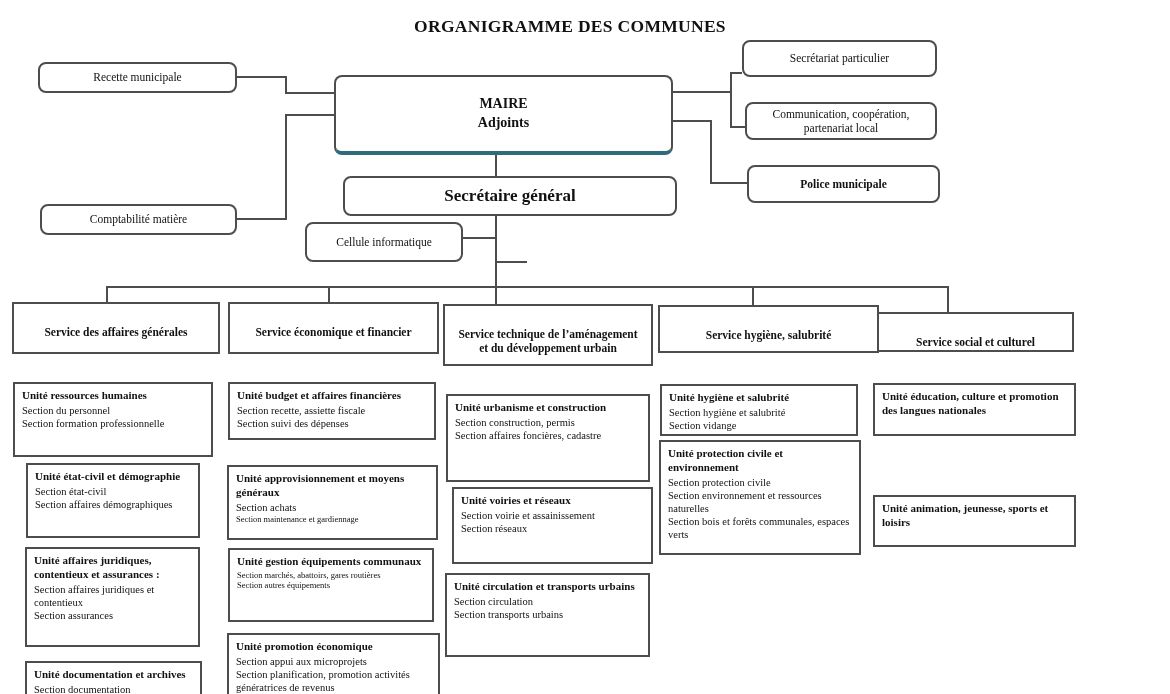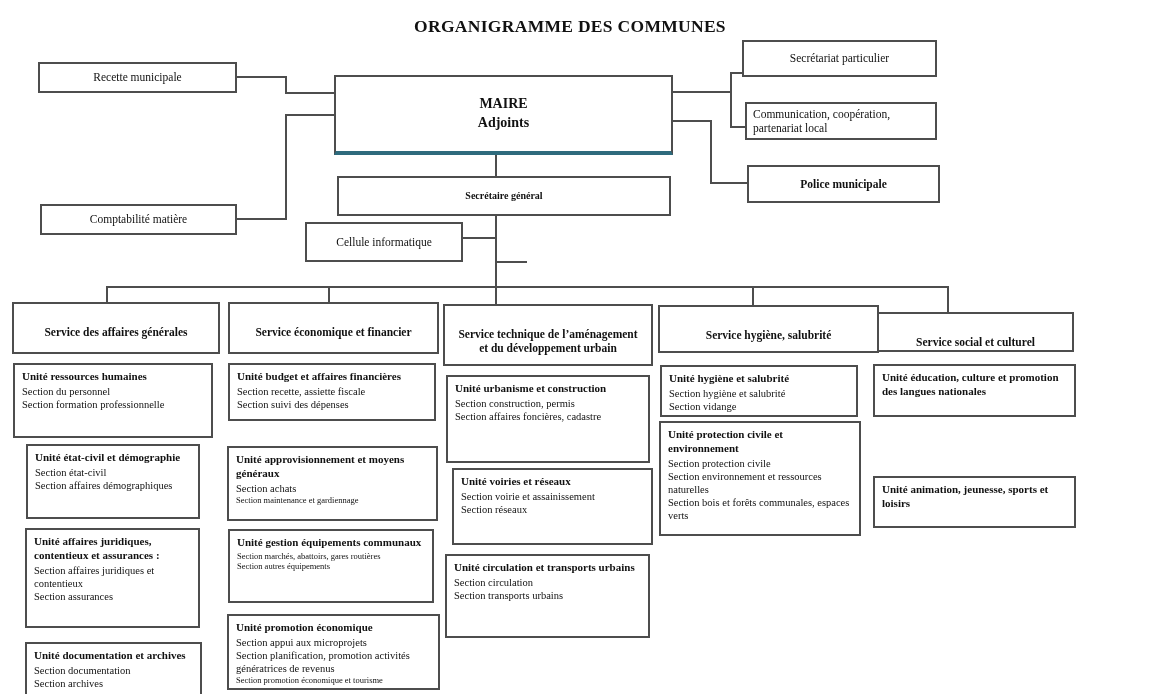--- a/index.html
+++ b/index.html
@@ -4,34 +4,34 @@
 <style>
   html,body{margin:0;padding:0;background:#ffffff;}
   #stage{
     position:relative;width:1170px;height:694px;background:#ffffff;
     overflow:hidden;font-family:"Liberation Serif","DejaVu Serif",serif;color:#111111;
   }
   .box{
     position:absolute;box-sizing:border-box;background:#ffffff;
     border:2px solid #4d4d4d;font-size:11.5px;line-height:1.25;
   }
-  .c{display:flex;align-items:center;justify-content:center;text-align:left;padding:2px 6px;}
+  .c{display:flex;align-items:center;justify-content:center;text-align:center;padding:2px 6px;border-radius:8px;}
   .svc{font-weight:bold;text-align:center;padding:21px 8px 0 8px;}
-  .unit{padding:5px 7px;font-size:10.5px;}
+  .unit{padding:5px 7px;font-size:10.5px;margin-top:19px;}
   .u-title{font-weight:bold;font-size:11px;margin-bottom:1px;}
   .u-sec{font-size:10.5px;}
   .u-sec.small{font-size:8.5px;}
   .b{font-weight:bold;}
   .ln{position:absolute;background:#4d4d4d;}
   #maire-box{border:2px solid #4d4d4d;border-bottom:4px solid #2e6b7d;}
   #title{
     position:absolute;left:300px;top:16px;width:540px;text-align:center;
     font-size:17.5px;font-weight:bold;letter-spacing:.3px;
   }
-  #sg-box{font-size:10px;font-weight:bold;}
+  #sg-box{font-size:17px;font-weight:bold;margin-left:6px;}
   #maire-box .mline{font-size:14px;font-weight:bold;line-height:1.35;}
 </style>
 </head>
 <body>
 
 <div id="stage">
 
   <div id="title">ORGANIGRAMME DES COMMUNES</div>
 
   <div class="ln" style="left:237px;top:76px;width:48px;height:2px"></div>

